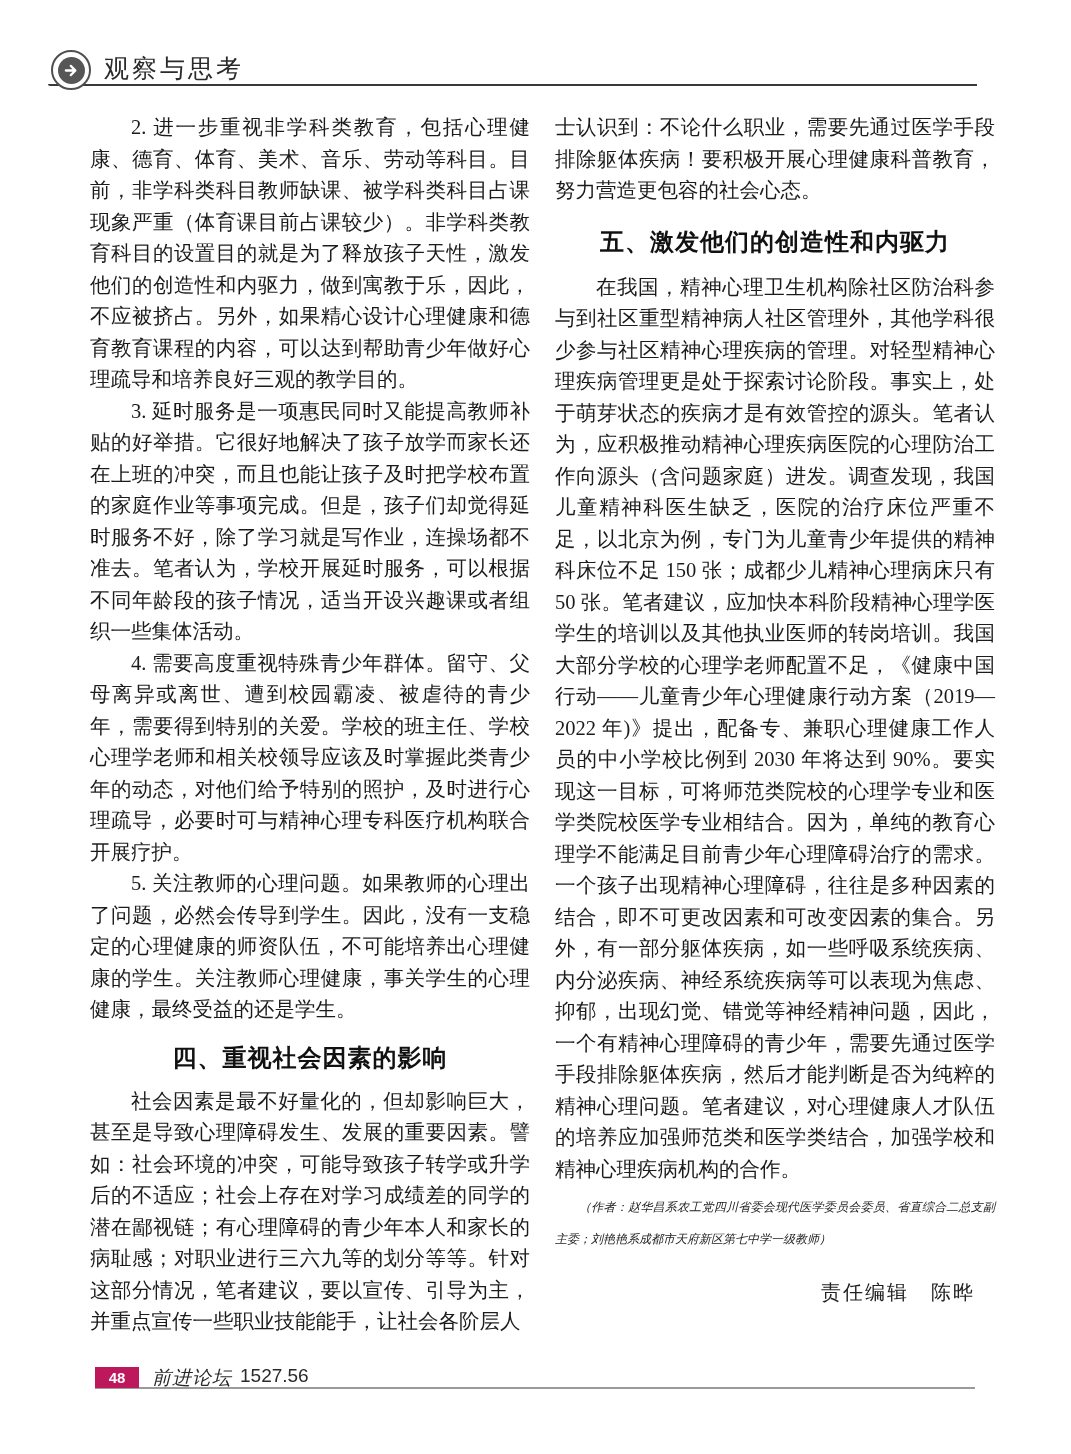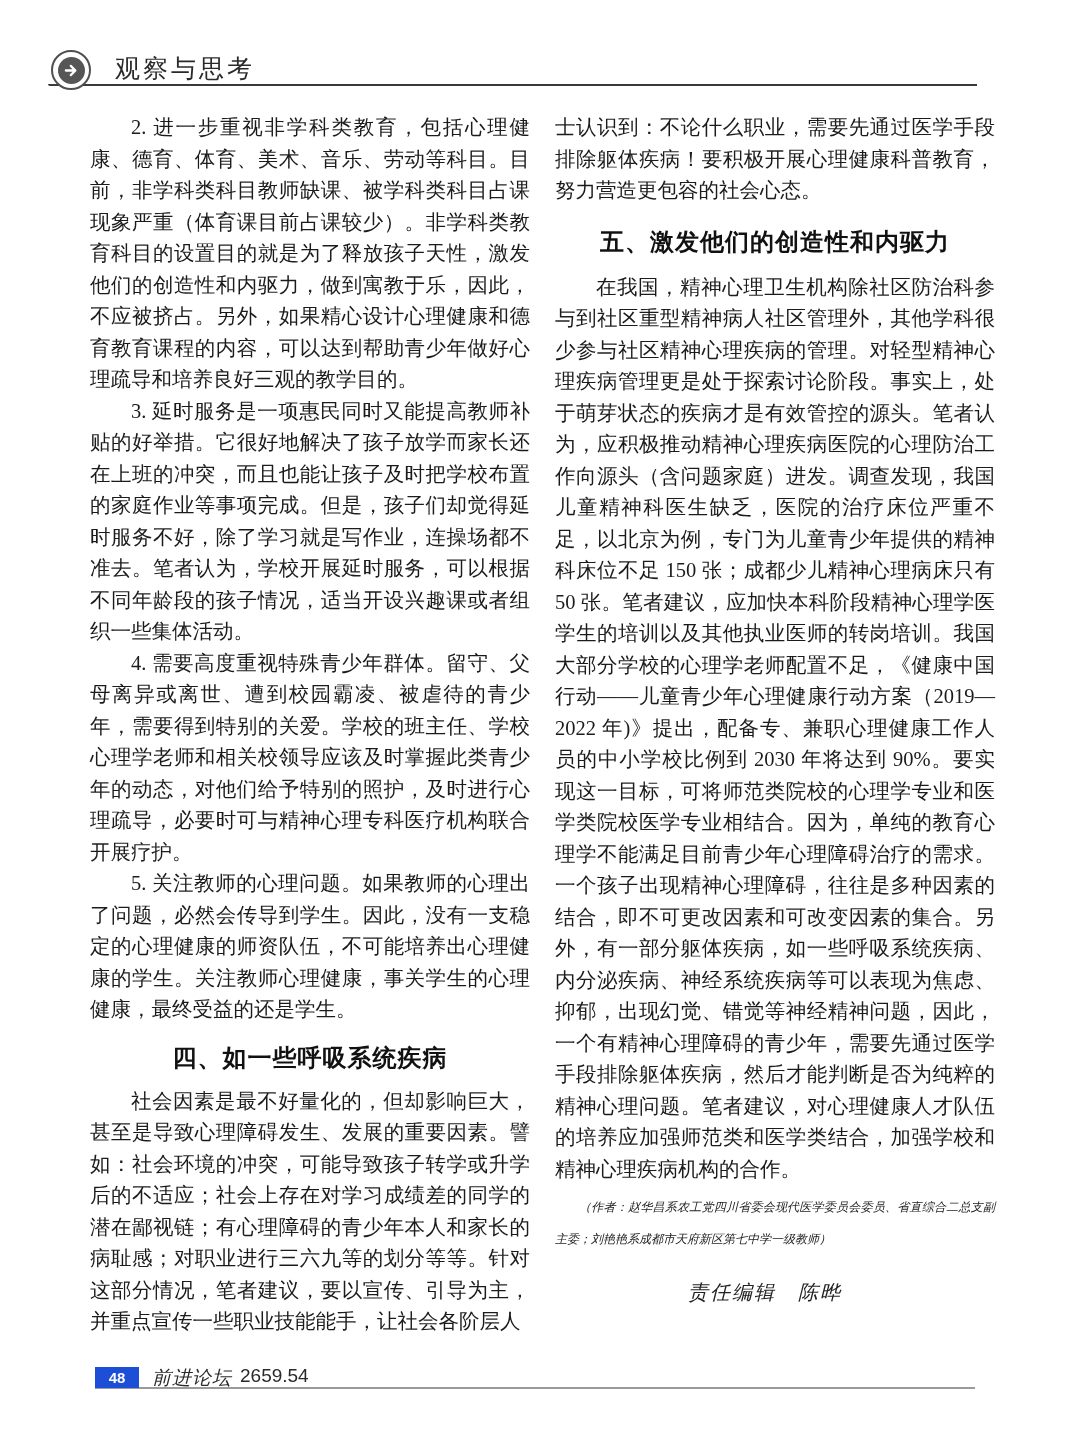--- a/index.html
+++ b/index.html
@@ -27,21 +27,21 @@
     z-index: 2;
   }
   .hdr-icon-inner {
     width: 27px; height: 27px;
     border-radius: 50%;
     background: #565656;
     display: flex; align-items: center; justify-content: center;
   }
   .hdr-title {
     position: absolute;
-    left: 115px; top: 52px;
+    left: 104px; top: 52px;
     font-family: Liberation Mono, monospace;
     font-size: 25px;
     letter-spacing: 3px;
     color: #2a2a2a;
   }
   .hdr-rule {
     position: absolute;
     left: 48px; top: 84px;
     width: 929px; height: 2px;
     background: #3a3a3a;
@@ -82,33 +82,32 @@
     font-size: 12px;
     line-height: 32px;
     text-align: justify;
     text-indent: 2em;
     font-style: italic;
     color: #222;
   }
   .editor-line {
     margin: 24px 0 0;
     font-size: 20px;
-    font-style: italic;
-    text-align: center;
+    text-align: right;
     padding-right: 20px;
     letter-spacing: 2px;
     color: #222;
   }
 
   
   .page-badge {
     position: absolute;
     left: 95px; top: 1367px;
     width: 44px; height: 21px;
-    background: #1d4ed8;
+    background: #be185d;
     color: #ffffff;
     font-family: "Liberation Sans", "DejaVu Sans", sans-serif;
     font-size: 15px;
     font-weight: bold;
     text-align: center;
     line-height: 21px;
     z-index: 2;
   }
   .footer-journal {
     position: absolute;
@@ -146,30 +145,30 @@
     </span>
   </span>
   <span class="hdr-title">观察与思考</span>
   <div class="hdr-rule"></div>
 
   <div class="col col-left">
     <p class="para indent">2. 进一步重视非学科类教育，包括心理健康、德育、体育、美术、音乐、劳动等科目。目前，非学科类科目教师缺课、被学科类科目占课现象严重（体育课目前占课较少）。非学科类教育科目的设置目的就是为了释放孩子天性，激发他们的创造性和内驱力，做到寓教于乐，因此，不应被挤占。另外，如果精心设计心理健康和德育教育课程的内容，可以达到帮助青少年做好心理疏导和培养良好三观的教学目的。</p>
     <p class="para indent">3. 延时服务是一项惠民同时又能提高教师补贴的好举措。它很好地解决了孩子放学而家长还在上班的冲突，而且也能让孩子及时把学校布置的家庭作业等事项完成。但是，孩子们却觉得延时服务不好，除了学习就是写作业，连操场都不准去。笔者认为，学校开展延时服务，可以根据不同年龄段的孩子情况，适当开设兴趣课或者组织一些集体活动。</p>
     <p class="para indent">4. 需要高度重视特殊青少年群体。留守、父母离异或离世、遭到校园霸凌、被虐待的青少年，需要得到特别的关爱。学校的班主任、学校心理学老师和相关校领导应该及时掌握此类青少年的动态，对他们给予特别的照护，及时进行心理疏导，必要时可与精神心理专科医疗机构联合开展疗护。</p>
     <p class="para indent">5. 关注教师的心理问题。如果教师的心理出了问题，必然会传导到学生。因此，没有一支稳定的心理健康的师资队伍，不可能培养出心理健康的学生。关注教师心理健康，事关学生的心理健康，最终受益的还是学生。</p>
-    <h2 class="heading">四、如一些呼吸系统疾病</h2>
+    <h2 class="heading">四、重视社会因素的影响</h2>
     <p class="para indent">社会因素是最不好量化的，但却影响巨大，甚至是导致心理障碍发生、发展的重要因素。譬如：社会环境的冲突，可能导致孩子转学或升学后的不适应；社会上存在对学习成绩差的同学的潜在鄙视链；有心理障碍的青少年本人和家长的病耻感；对职业进行三六九等的划分等等。针对这部分情况，笔者建议，要以宣传、引导为主，并重点宣传一些职业技能能手，让社会各阶层人</p>
   </div>
 
   <div class="col col-right">
     <p class="para">士认识到：不论什么职业，需要先通过医学手段排除躯体疾病！要积极开展心理健康科普教育，努力营造更包容的社会心态。</p>
     <h2 class="heading">五、激发他们的创造性和内驱力</h2>
     <p class="para indent">在我国，精神心理卫生机构除社区防治科参与到社区重型精神病人社区管理外，其他学科很少参与社区精神心理疾病的管理。对轻型精神心理疾病管理更是处于探索讨论阶段。事实上，处于萌芽状态的疾病才是有效管控的源头。笔者认为，应积极推动精神心理疾病医院的心理防治工作向源头（含问题家庭）进发。调查发现，我国儿童精神科医生缺乏，医院的治疗床位严重不足，以北京为例，专门为儿童青少年提供的精神科床位不足 150 张；成都少儿精神心理病床只有 50 张。笔者建议，应加快本科阶段精神心理学医学生的培训以及其他执业医师的转岗培训。我国大部分学校的心理学老师配置不足，《健康中国行动——儿童青少年心理健康行动方案（2019—2022 年)》提出，配备专、兼职心理健康工作人员的中小学校比例到 2030 年将达到 90%。要实现这一目标，可将师范类院校的心理学专业和医学类院校医学专业相结合。因为，单纯的教育心理学不能满足目前青少年心理障碍治疗的需求。一个孩子出现精神心理障碍，往往是多种因素的结合，即不可更改因素和可改变因素的集合。另外，有一部分躯体疾病，如一些呼吸系统疾病、内分泌疾病、神经系统疾病等可以表现为焦虑、抑郁，出现幻觉、错觉等神经精神问题，因此，一个有精神心理障碍的青少年，需要先通过医学手段排除躯体疾病，然后才能判断是否为纯粹的精神心理问题。笔者建议，对心理健康人才队伍的培养应加强师范类和医学类结合，加强学校和精神心理疾病机构的合作。</p>
     <p class="author-note">（作者：赵华昌系农工党四川省委会现代医学委员会委员、省直综合二总支副主委；刘艳艳系成都市天府新区第七中学一级教师）</p>
     <p class="editor-line">责任编辑　陈晔</p>
   </div>
 
   <span class="page-badge">48</span>
   <span class="footer-journal">前进论坛</span>
-  <span class="footer-issue">2659.54</span>
+  <span class="footer-issue">1527.56</span>
   <div class="footer-rule"></div>
 
 </div>
 
 </body></html>

